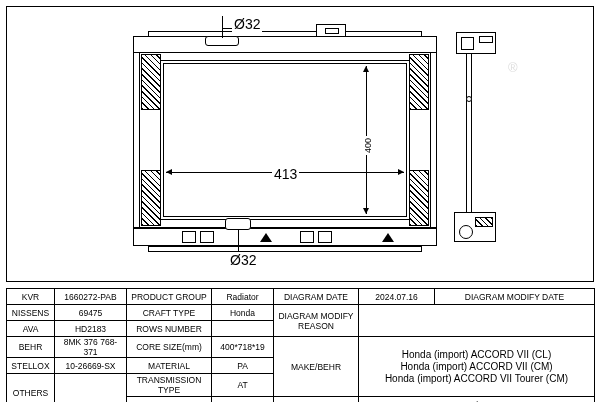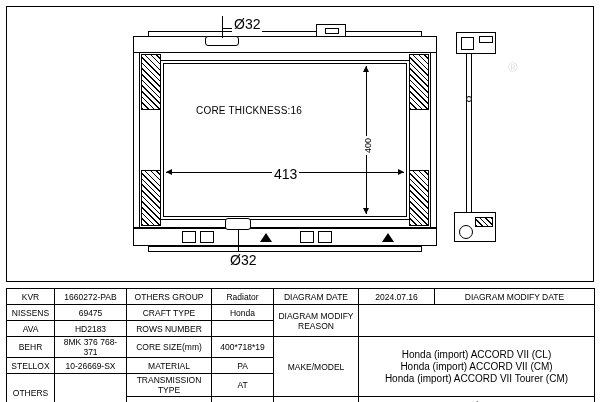--- a/index.html
+++ b/index.html
@@ -140,39 +140,38 @@
     <div class="dim-h" style="left:166px;top:172px;width:238px;"></div>
     <div class="arrowL" style="left:166px;top:169px;"></div>
     <div class="arrowR" style="left:398px;top:169px;"></div>
     <div class="lbl" style="left:272px;top:166px;">413</div>
 
     <div class="dim-v" style="left:366px;top:66px;height:148px;"></div>
     <div class="arrowU" style="left:363px;top:66px;"></div>
     <div class="arrowD" style="left:363px;top:208px;"></div>
     <div class="lbl-v" style="left:363px;top:155px;">400</div>
 
-    <div class="core-txt">CORE THICKNESS:16</div>
   </div>
 
   <div id="table">
     <table>
       <colgroup>
         <col style="width:48px">
           <col style="width:72px">
         <col style="width:85px">
           <col style="width:62px">
         <col style="width:85px">
           <col style="width:76px">
         <col style="width:160px">
       </colgroup>
       <tbody>
         <tr>
           <td>KVR</td>
           <td>1660272-PAB</td>
-          <td>OTHERS GROUP</td>
+          <td>PRODUCT GROUP</td>
           <td>Radiator</td>
           <td>DIAGRAM DATE</td>
           <td>2024.07.16</td>
           <td>DIAGRAM MODIFY DATE</td>
         </tr>
         <tr>
           <td>NISSENS</td>
           <td>69475</td>
           <td>CRAFT TYPE</td>
           <td>Honda</td>
@@ -183,21 +182,21 @@
           <td>AVA</td>
           <td>HD2183</td>
           <td>ROWS NUMBER</td>
           <td></td>
         </tr>
         <tr>
           <td>BEHR</td>
           <td>8MK 376 768-371</td>
           <td>CORE SIZE(mm)</td>
           <td>400*718*19</td>
-          <td rowspan="3">MAKE/MODEL</td>
+          <td rowspan="3">MAKE/BEHR</td>
           <td rowspan="3" colspan="2" class="models">
             <div>Honda (import) ACCORD VII (CL)</div>
             <div>Honda (import) ACCORD VII (CM)</div>
             <div>Honda (import) ACCORD VII Tourer (CM)</div>
           </td>
         </tr>
         <tr>
           <td>STELLOX</td>
           <td>10-26669-SX</td>
           <td>MATERIAL</td>

